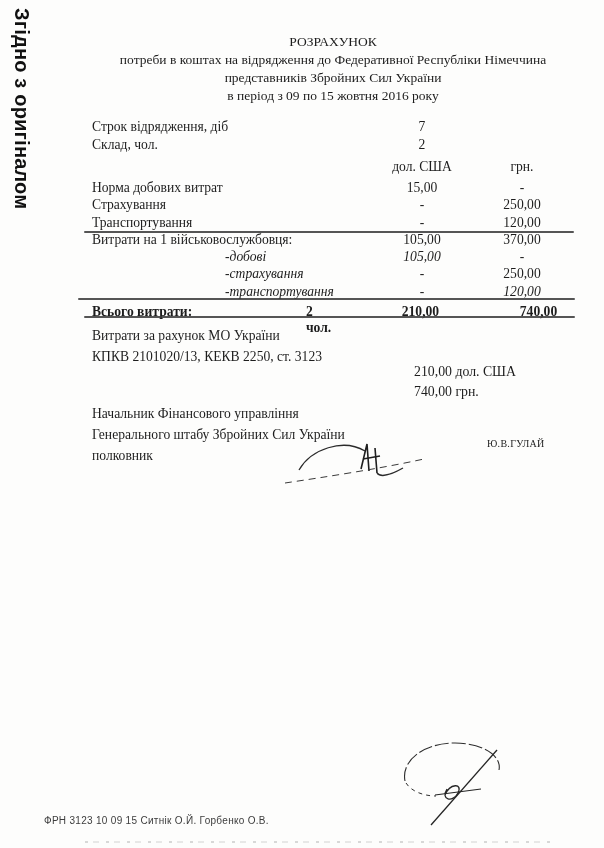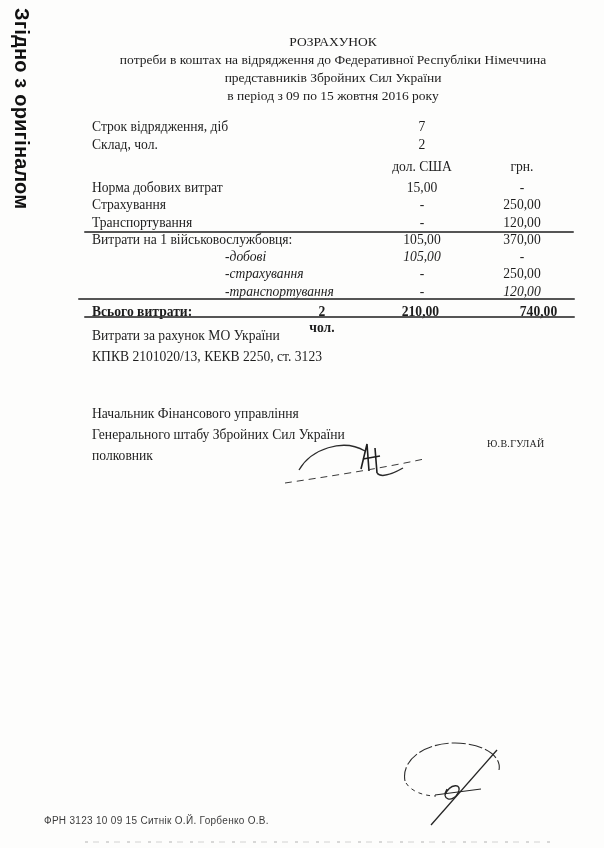--- a/index.html
+++ b/index.html
@@ -44,21 +44,21 @@
     position: absolute;
     left: 92px;
     top: 119px;
     width: 482px;
     font-size: 13.6px;
   }
   .trow { display: flex; align-items: baseline; height: 17.3px; }
   .trow.param { height: 18px; gap: 24px; }
   .trow.header-row { margin-top: 4px; height: 21px; }
   .c-label { width: 235px; }
-  .c-qty { width: 45px; text-align: center; }
+  .c-qty { width: 45px; text-align: left; }
   .c-usd { width: 100px; text-align: center; }
   .c-uah { width: 100px; text-align: center; }
   .sub .c-label { padding-left: 133px; font-style: italic; }
   .it { font-style: italic; }
   .bold { font-weight: bold; gap: 47px; }
   .total-row { margin-top: 3px; height: 18px; }
   
   .rule {
     position: absolute;
     background: #3d3d3d;
@@ -214,20 +214,24 @@
 
   <div class="rule r1"></div>
   <div class="rule r2"></div>
   <div class="rule r3"></div>
 
   <div class="funding">
     <div>Витрати за рахунок МО України</div>
     <div>КПКВ 2101020/13, КЕКВ 2250, ст. 3123</div>
   </div>
 
+  <div class="amounts">
+    <div>210,00 дол. США</div>
+    <div>740,00 грн.</div>
+  </div>
 
   <div class="sig-block">
     <div>Начальник Фінансового управління</div>
     <div>Генерального штабу Збройних Сил України</div>
     <div>полковник</div>
   </div>
 
   <div class="sig-name">Ю.В.ГУЛАЙ</div>
 
   <svg class="sig-svg sig1" width="145" height="55" viewBox="0 0 145 55" fill="none">

